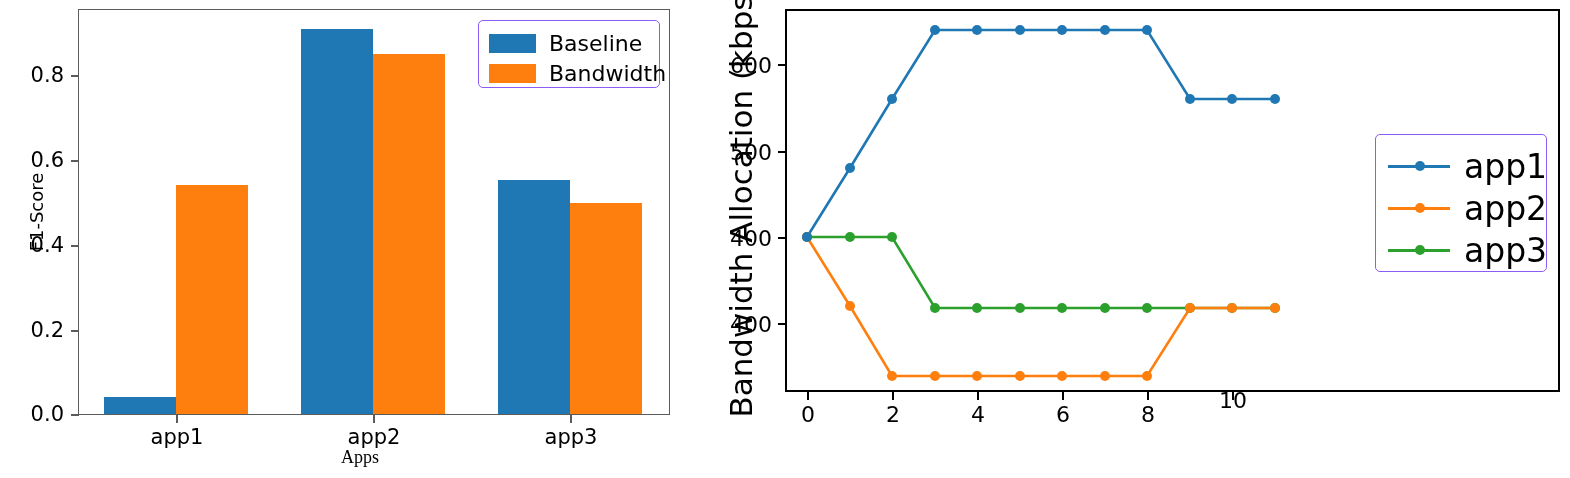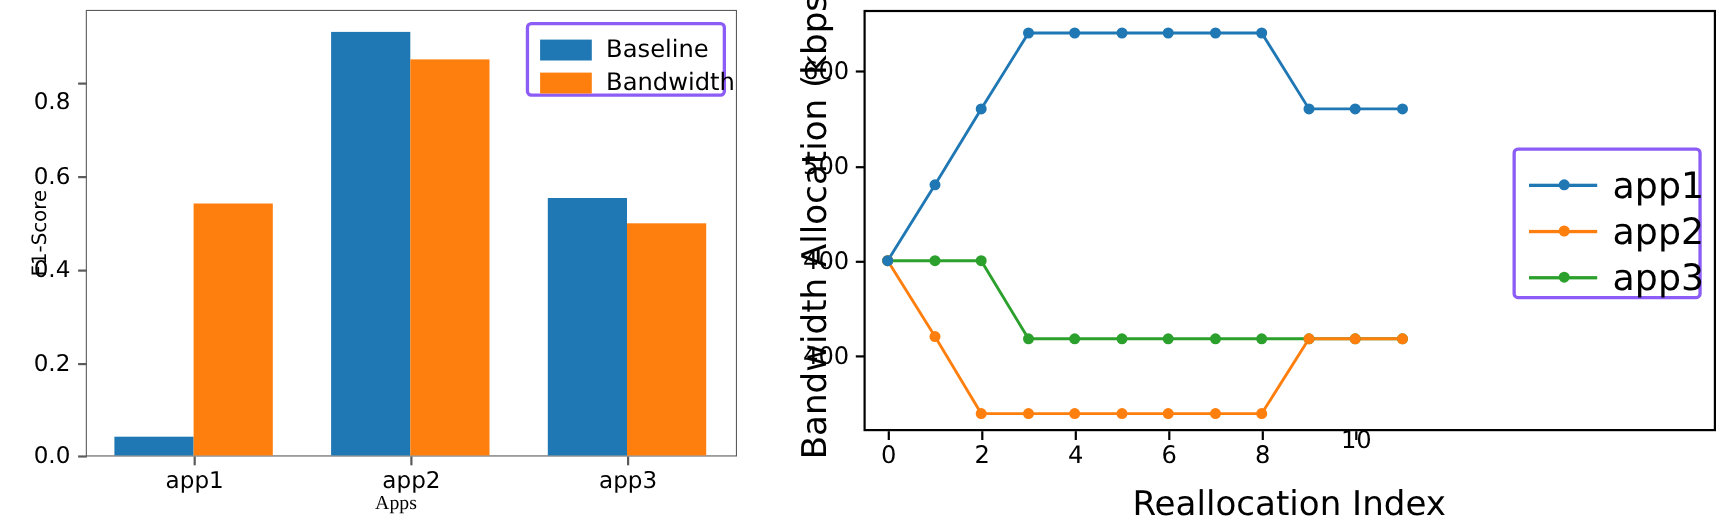--- a/index.html
+++ b/index.html
@@ -32,21 +32,21 @@
   #right-panel .ytick{transform:translate(-100%,-50%);text-align:right;}
   #right-panel .xtick{transform:translate(-50%,0);}
   #right-panel .axis-title{font-size:31px;}
   #right-panel .xtitle{transform:translate(-50%,0);}
   #right-panel .ytitle{transform-origin:0 0;transform:rotate(-90deg) translate(-50%,0);}
   .tickmark-dark{position:absolute;background:#000;}
 
   svg.plot-svg{position:absolute;left:0;top:0;overflow:visible;}
 
   
-  .legend{position:absolute;box-sizing:border-box;background:#ffffff;border:3px solid #8b5cf6;border-radius:5px;}
+  .legend{position:absolute;box-sizing:border-box;background:#ffffff;border:1px solid #8b5cf6;border-radius:5px;}
   .legend-row{display:flex;align-items:center;}
   .legend-swatch{flex:none;}
   .legend-text{color:#000;white-space:nowrap;}
 
   #left-legend{padding:7px 10px;}
   #left-legend .legend-row{height:30px;}
   #left-legend .legend-swatch{width:47px;height:19px;margin-right:13px;}
   #left-legend .legend-text{font-size:22px;}
 
   #right-legend{padding:10px 12px;}
@@ -64,21 +64,21 @@
   <div class="panel" id="left-panel" style="left:0;top:0;width:690px;height:478px;">
 
     <div class="axes-frame" id="left-frame" style="left:78px;top:9px;width:592px;height:406px;"></div>
 
     <div class="tickmark" style="left:71px;top:75px;width:8px;height:1.6px;"></div>
     <div class="tickmark" style="left:71px;top:160px;width:8px;height:1.6px;"></div>
     <div class="tickmark" style="left:71px;top:245px;width:8px;height:1.6px;"></div>
     <div class="tickmark" style="left:71px;top:330px;width:8px;height:1.6px;"></div>
     <div class="tickmark" style="left:71px;top:414px;width:8px;height:1.6px;"></div>
 
-    <span class="tick-label ytick" style="left:64px;top:75px;margin-top:17px;">0.8</span>
+    <span class="tick-label ytick" style="left:64px;top:75px;">0.8</span>
     <span class="tick-label ytick" style="left:64px;top:160px;">0.6</span>
     <span class="tick-label ytick" style="left:64px;top:245px;">0.4</span>
     <span class="tick-label ytick" style="left:64px;top:330px;">0.2</span>
     <span class="tick-label ytick" style="left:64px;top:414px;">0.0</span>
 
     <div class="tickmark" style="left:176px;top:415px;width:1.6px;height:8px;"></div>
     <div class="tickmark" style="left:373px;top:415px;width:1.6px;height:8px;"></div>
     <div class="tickmark" style="left:570px;top:415px;width:1.6px;height:8px;"></div>
 
     <span class="tick-label xtick" style="left:177px;top:425px;">app1</span>
@@ -129,21 +129,20 @@
     <div class="tickmark-dark" style="left:457px;top:392px;width:2px;height:8px;"></div>
     <div class="tickmark-dark" style="left:542px;top:392px;width:2px;height:8px;"></div>
 
     <span class="tick-label xtick" style="left:118px;top:402px;">0</span>
     <span class="tick-label xtick" style="left:203px;top:402px;">2</span>
     <span class="tick-label xtick" style="left:288px;top:402px;">4</span>
     <span class="tick-label xtick" style="left:373px;top:402px;">6</span>
     <span class="tick-label xtick" style="left:458px;top:402px;">8</span>
     <span class="tick-label xtick" style="left:543px;top:388px;">10</span>
 
-    <span class="axis-title xtitle" style="left:482px;top:440px;">Reallocation Index</span>
     <span class="axis-title ytitle" style="left:33px;top:200px;">Bandwidth Allocation (kbps)</span>
 
     <svg class="plot-svg" width="880" height="478">
 
       <polyline fill="none" stroke="#2ca02c" stroke-width="2.6" points="117,237 160,237 202,237 245,308 287,308 330,308 372,308 415,308 457,308 500,308 542,308 585,308"></polyline>
 
       <polyline fill="none" stroke="#ff7f0e" stroke-width="2.6" points="117,237 160,306 202,376 245,376 287,376 330,376 372,376 415,376 457,376 500,308 542,308 585,308"></polyline>
 
       <polyline fill="none" stroke="#1f77b4" stroke-width="2.6" points="117,237 160,168 202,99 245,30 287,30 330,30 372,30 415,30 457,30 500,99 542,99 585,99"></polyline>
 

